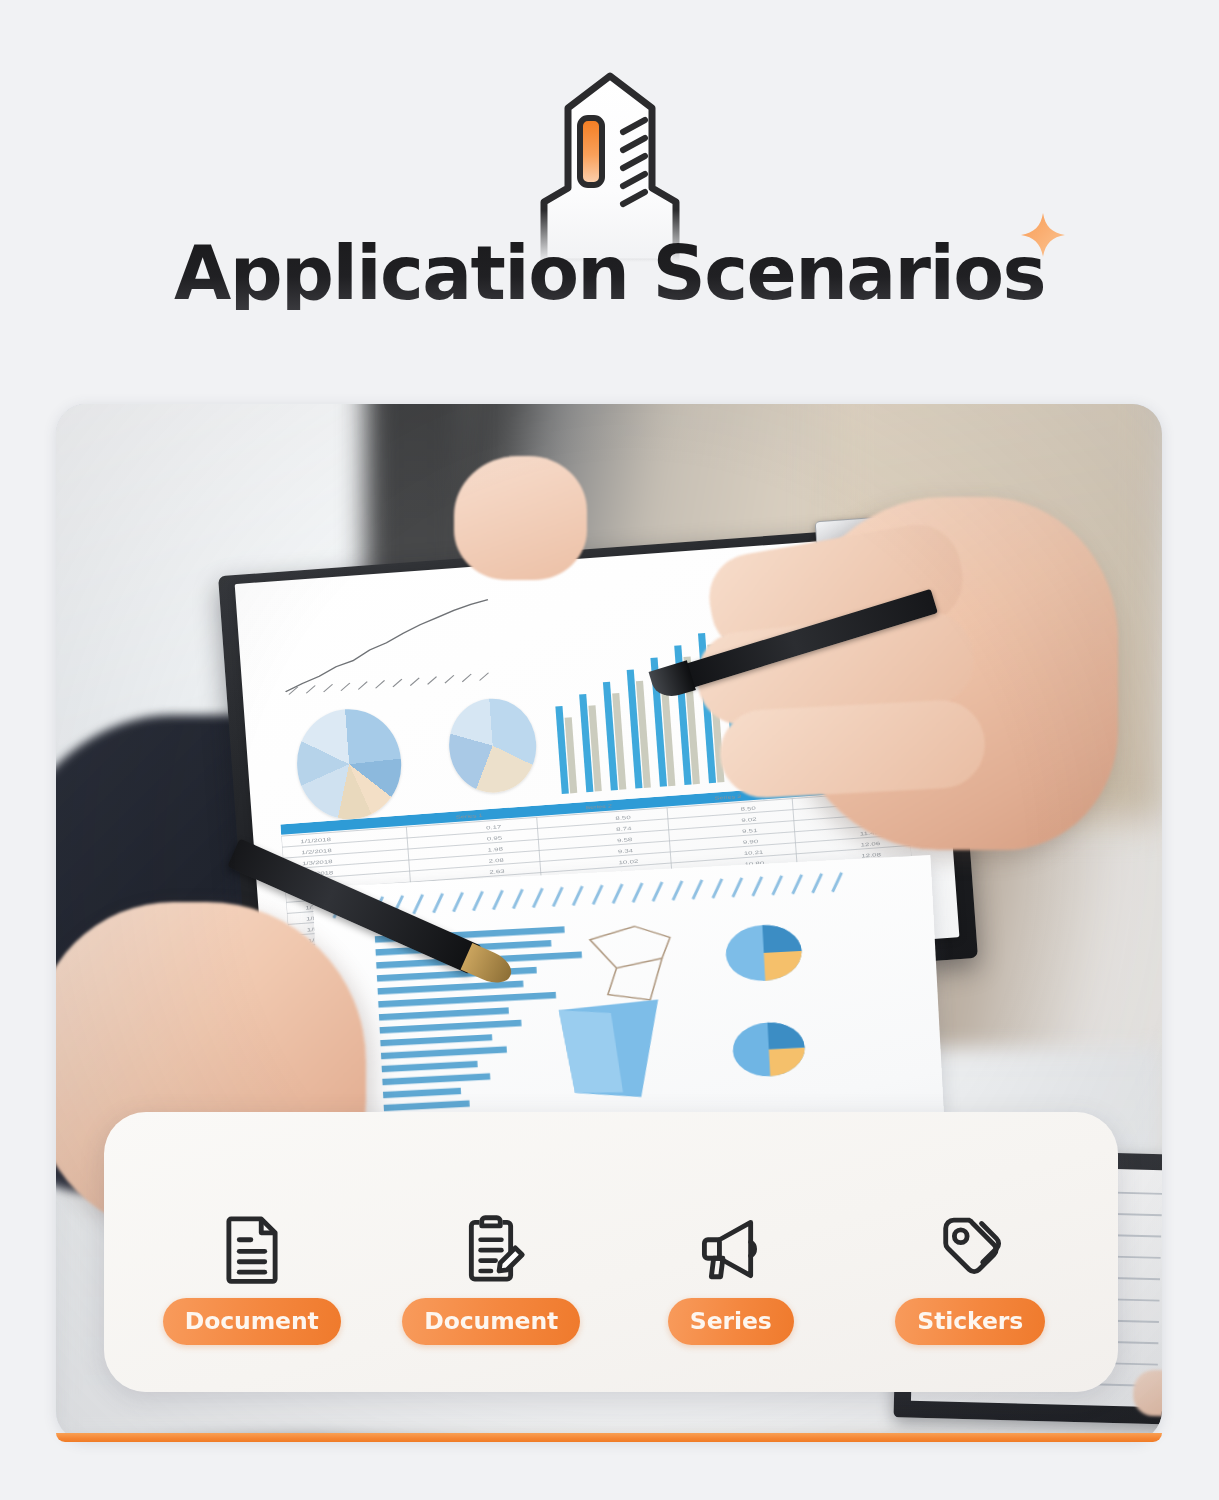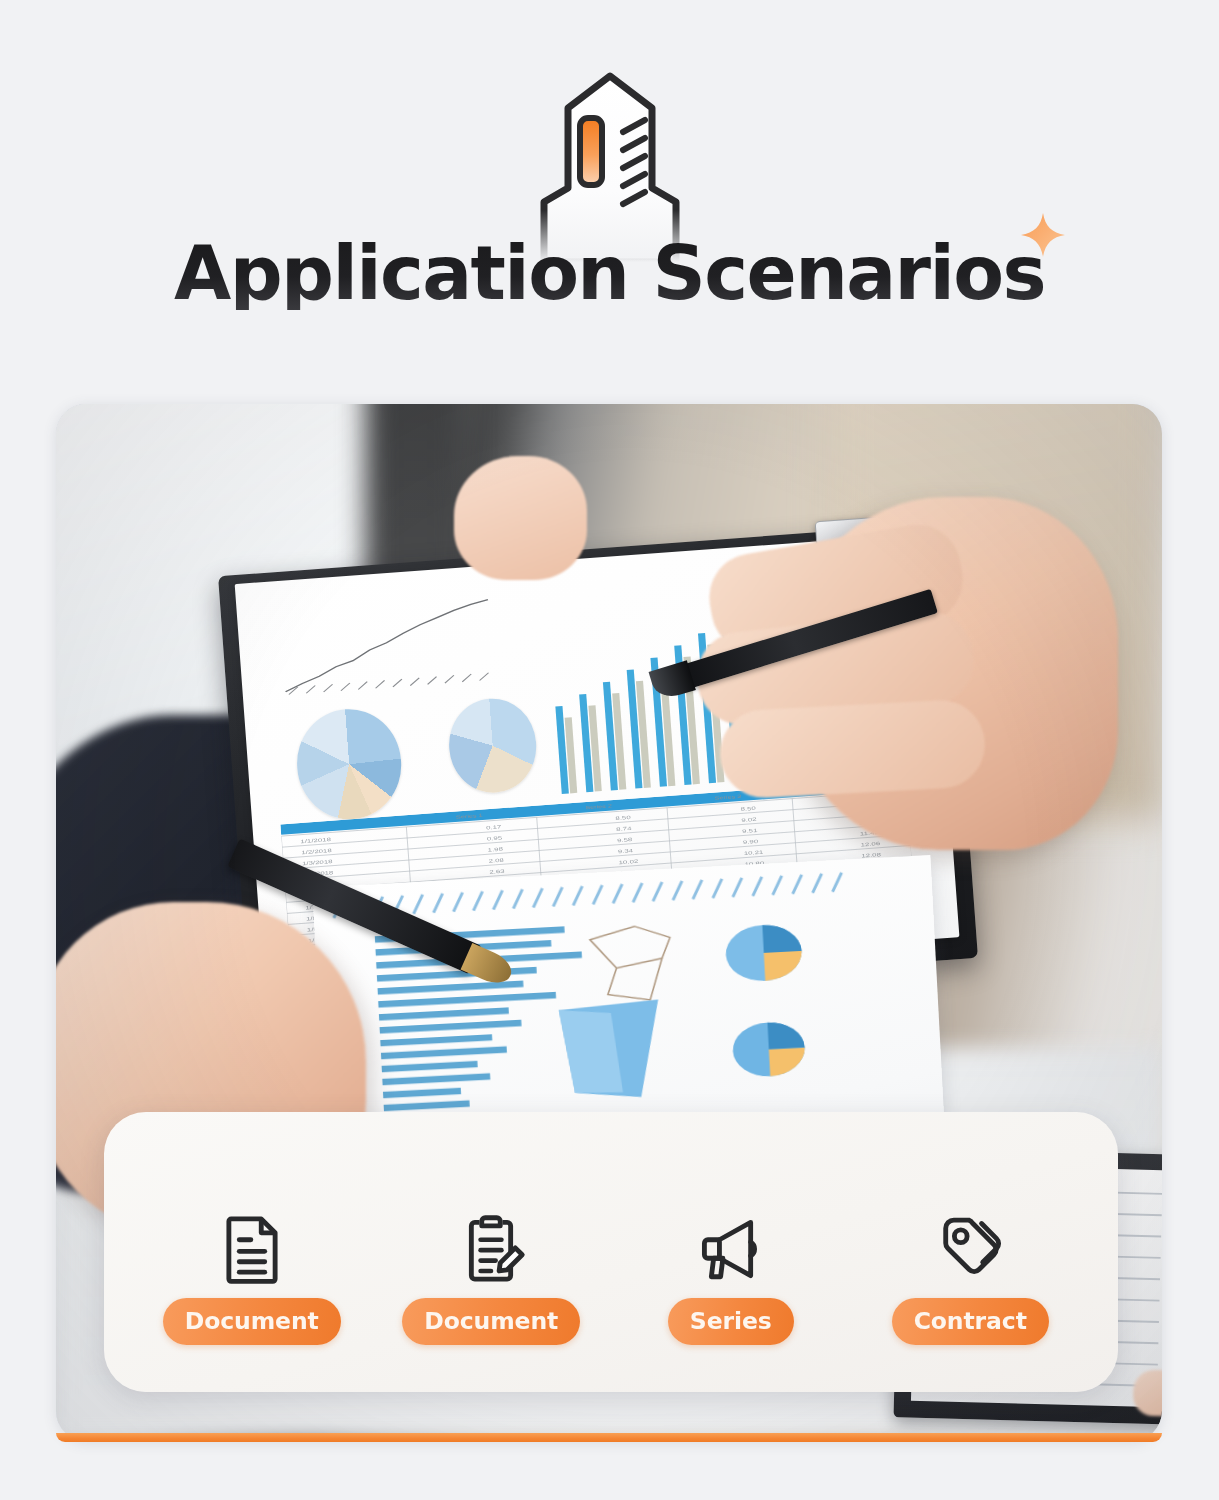--- a/index.html
+++ b/index.html
@@ -754,19 +754,19 @@
       </div>
 
       <div class="feature-item">
         <span class="feature-icon">
           <svg viewBox="0 0 64 64" fill="none" xmlns="http://www.w3.org/2000/svg">
             <path d="M31 7 h-13 a7 7 0 0 0 -7 7 v13 a6 6 0 0 0 1.8 4.3 l18.5 18.5 a6 6 0 0 0 8.5 0 l13 -13 a6 6 0 0 0 0 -8.5 L34.3 9.8 A6 6 0 0 0 31 7 z" stroke="#28292B" stroke-width="4.2" stroke-linejoin="round"></path>
             <circle cx="24" cy="21" r="5.5" stroke="#28292B" stroke-width="4.2"></circle>
             <path d="M42 10 l13 13 a6 6 0 0 1 0 8.5 l-12 12" stroke="#28292B" stroke-width="4.2" stroke-linecap="round"></path>
           </svg>
         </span>
-        <span class="feature-pill">Contract</span>
+        <span class="feature-pill">Stickers</span>
       </div>
 
     </div>
   </div>
 
 </div>
 
 </body></html>

